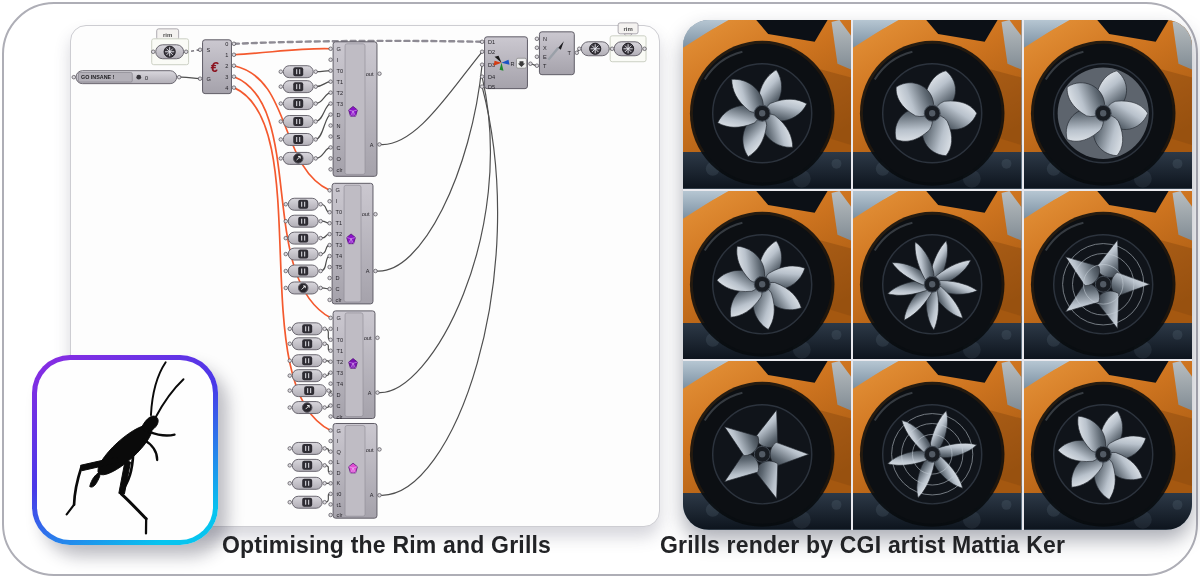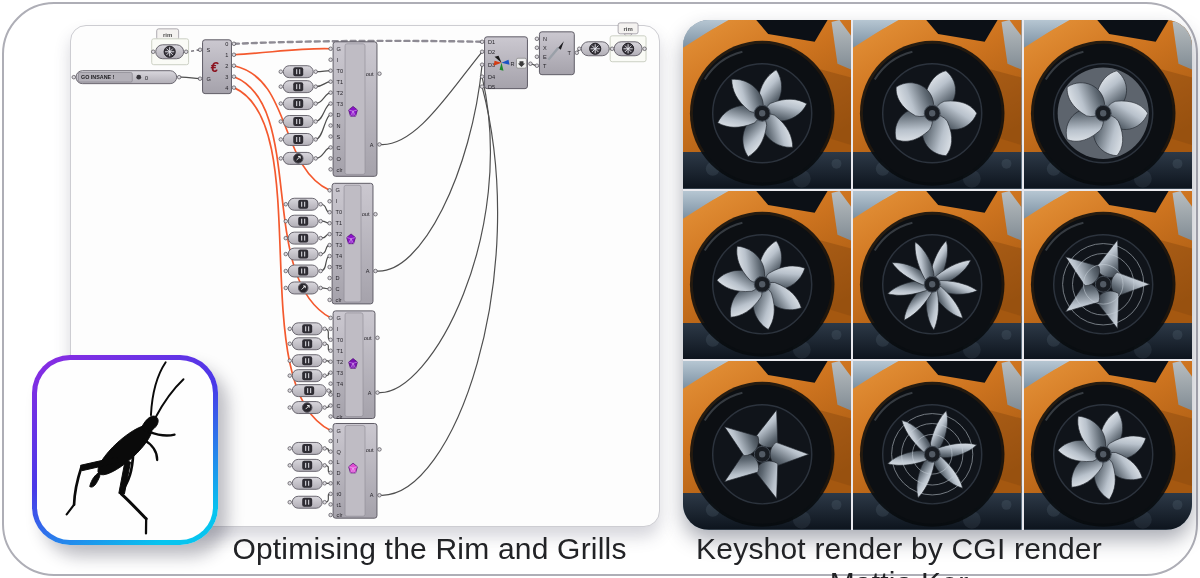--- a/index.html
+++ b/index.html
@@ -20,22 +20,22 @@
   .logo-inner svg{width:100%;height:100%;}
 
   
   .photo-grid{position:absolute;left:683px;top:20px;width:509px;height:510px;
               display:grid;grid-template-columns:repeat(3,1fr);grid-template-rows:repeat(3,1fr);
               gap:2px;background:#e9e9ee;border-radius:26px;overflow:hidden;
               box-shadow:0 10px 20px rgba(35,40,60,.38);}
   .cell{position:relative;overflow:hidden;background:#7e93a4;}
   .cell svg{display:block;width:100%;height:100%;}
 
-  .caption{position:absolute;top:532px;font-size:30px;font-weight:400;color:#222326;
-           letter-spacing:.2px;text-align:center;}
+  .caption{position:absolute;top:532px;font-size:23px;font-weight:700;color:#222326;
+           letter-spacing:.2px;text-align:left;}
   .caption-left{left:222px;width:415px;}
   .caption-right{left:660px;width:478px;}
 
   
   .wire{fill:none;stroke:var(--wire-normal,#4f4f4f);stroke-width:1.2;}
   .wire-o{fill:none;stroke:var(--wire-selected,#f4592e);stroke-width:1.7;}
   .wire-d{fill:none;stroke:#8e8b94;stroke-width:2.4;stroke-dasharray:5 4;stroke-linecap:round;}
   .wire-d2{fill:none;stroke:#7a777f;stroke-width:1.6;stroke-dasharray:3 2.5;}
   .nodebox{fill:url(#nodeGrad);stroke:#5f5c66;stroke-width:1;}
   .capsule{fill:url(#capGrad);stroke:#6a6770;stroke-width:1;}
@@ -864,14 +864,14 @@
       <linearGradient id="spokeG" x1="0" y1="0" x2="1" y2="1">
         <stop offset="0" stop-color="#f2f5f8"></stop>
           <stop offset=".4" stop-color="#b9c2cc"></stop>
         <stop offset=".75" stop-color="#5c6670"></stop>
           <stop offset="1" stop-color="#2e343c"></stop>
       </linearGradient>
     </defs>
   </svg>
 
   <div class="caption caption-left">Optimising the Rim and Grills</div>
-  <div class="caption caption-right">Keyshot render by CGI render Mattia Ker</div>
+  <div class="caption caption-right">Grills render by CGI artist Mattia Ker</div>
 </div>
 
 </body></html>

